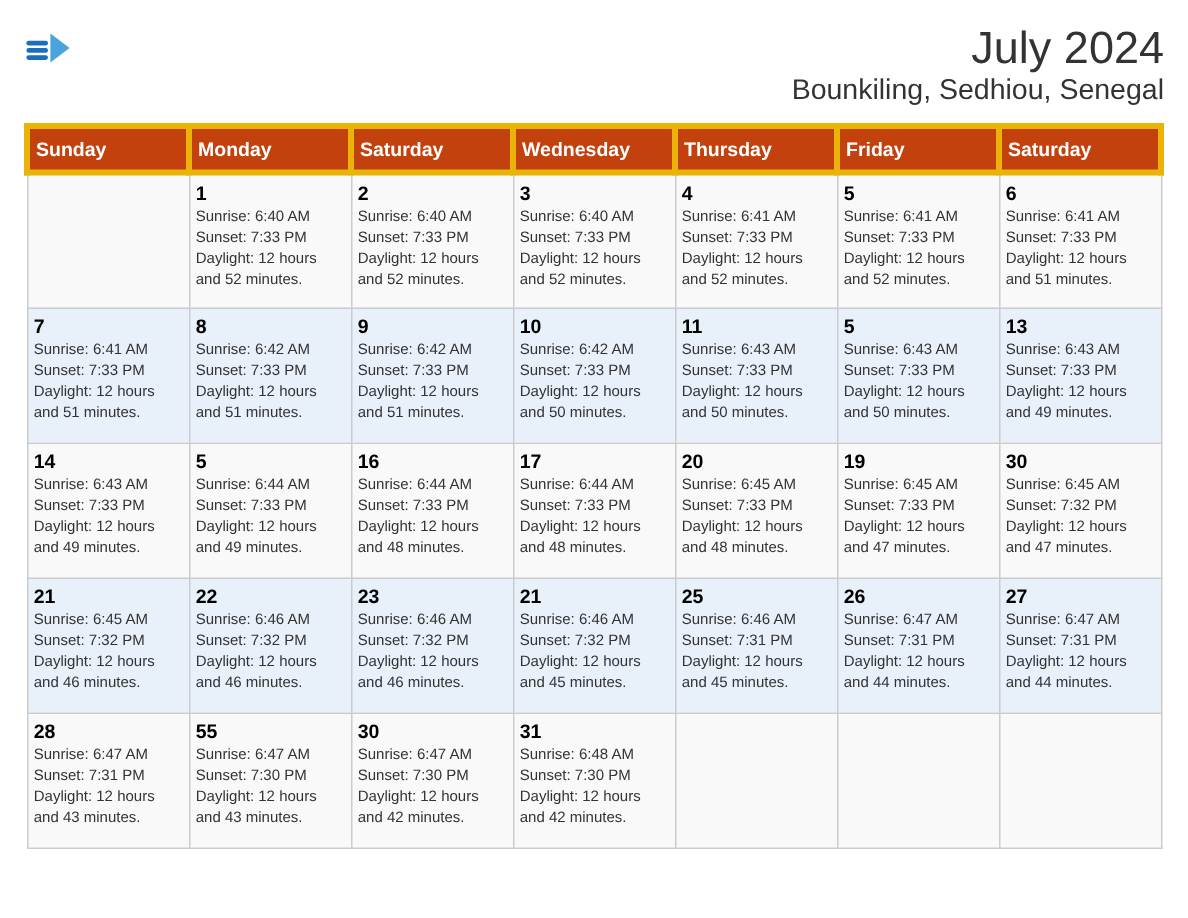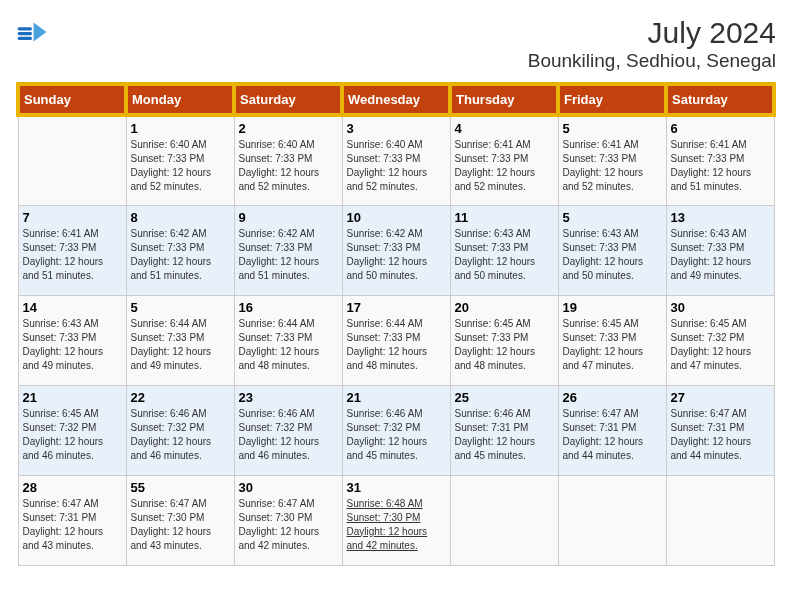--- a/index.html
+++ b/index.html
@@ -333,21 +333,21 @@
         </td>
         <td>
           <span class="day-number">30</span>
           <div class="day-info" style="white-space: pre-line;">Sunrise: 6:47 AM
 Sunset: 7:30 PM
 Daylight: 12 hours
 and 42 minutes.</div>
         </td>
         <td>
           <span class="day-number">31</span>
-          <div class="day-info" style="white-space: pre-line; text-decoration: underline;">Sunrise: 6:48 AM
+          <div class="day-info" style="white-space: pre-line;">Sunrise: 6:48 AM
 Sunset: 7:30 PM
 Daylight: 12 hours
 and 42 minutes.</div>
         </td>
         <td></td>
         <td></td>
         <td></td>
       </tr>
     </tbody>
 </table>

